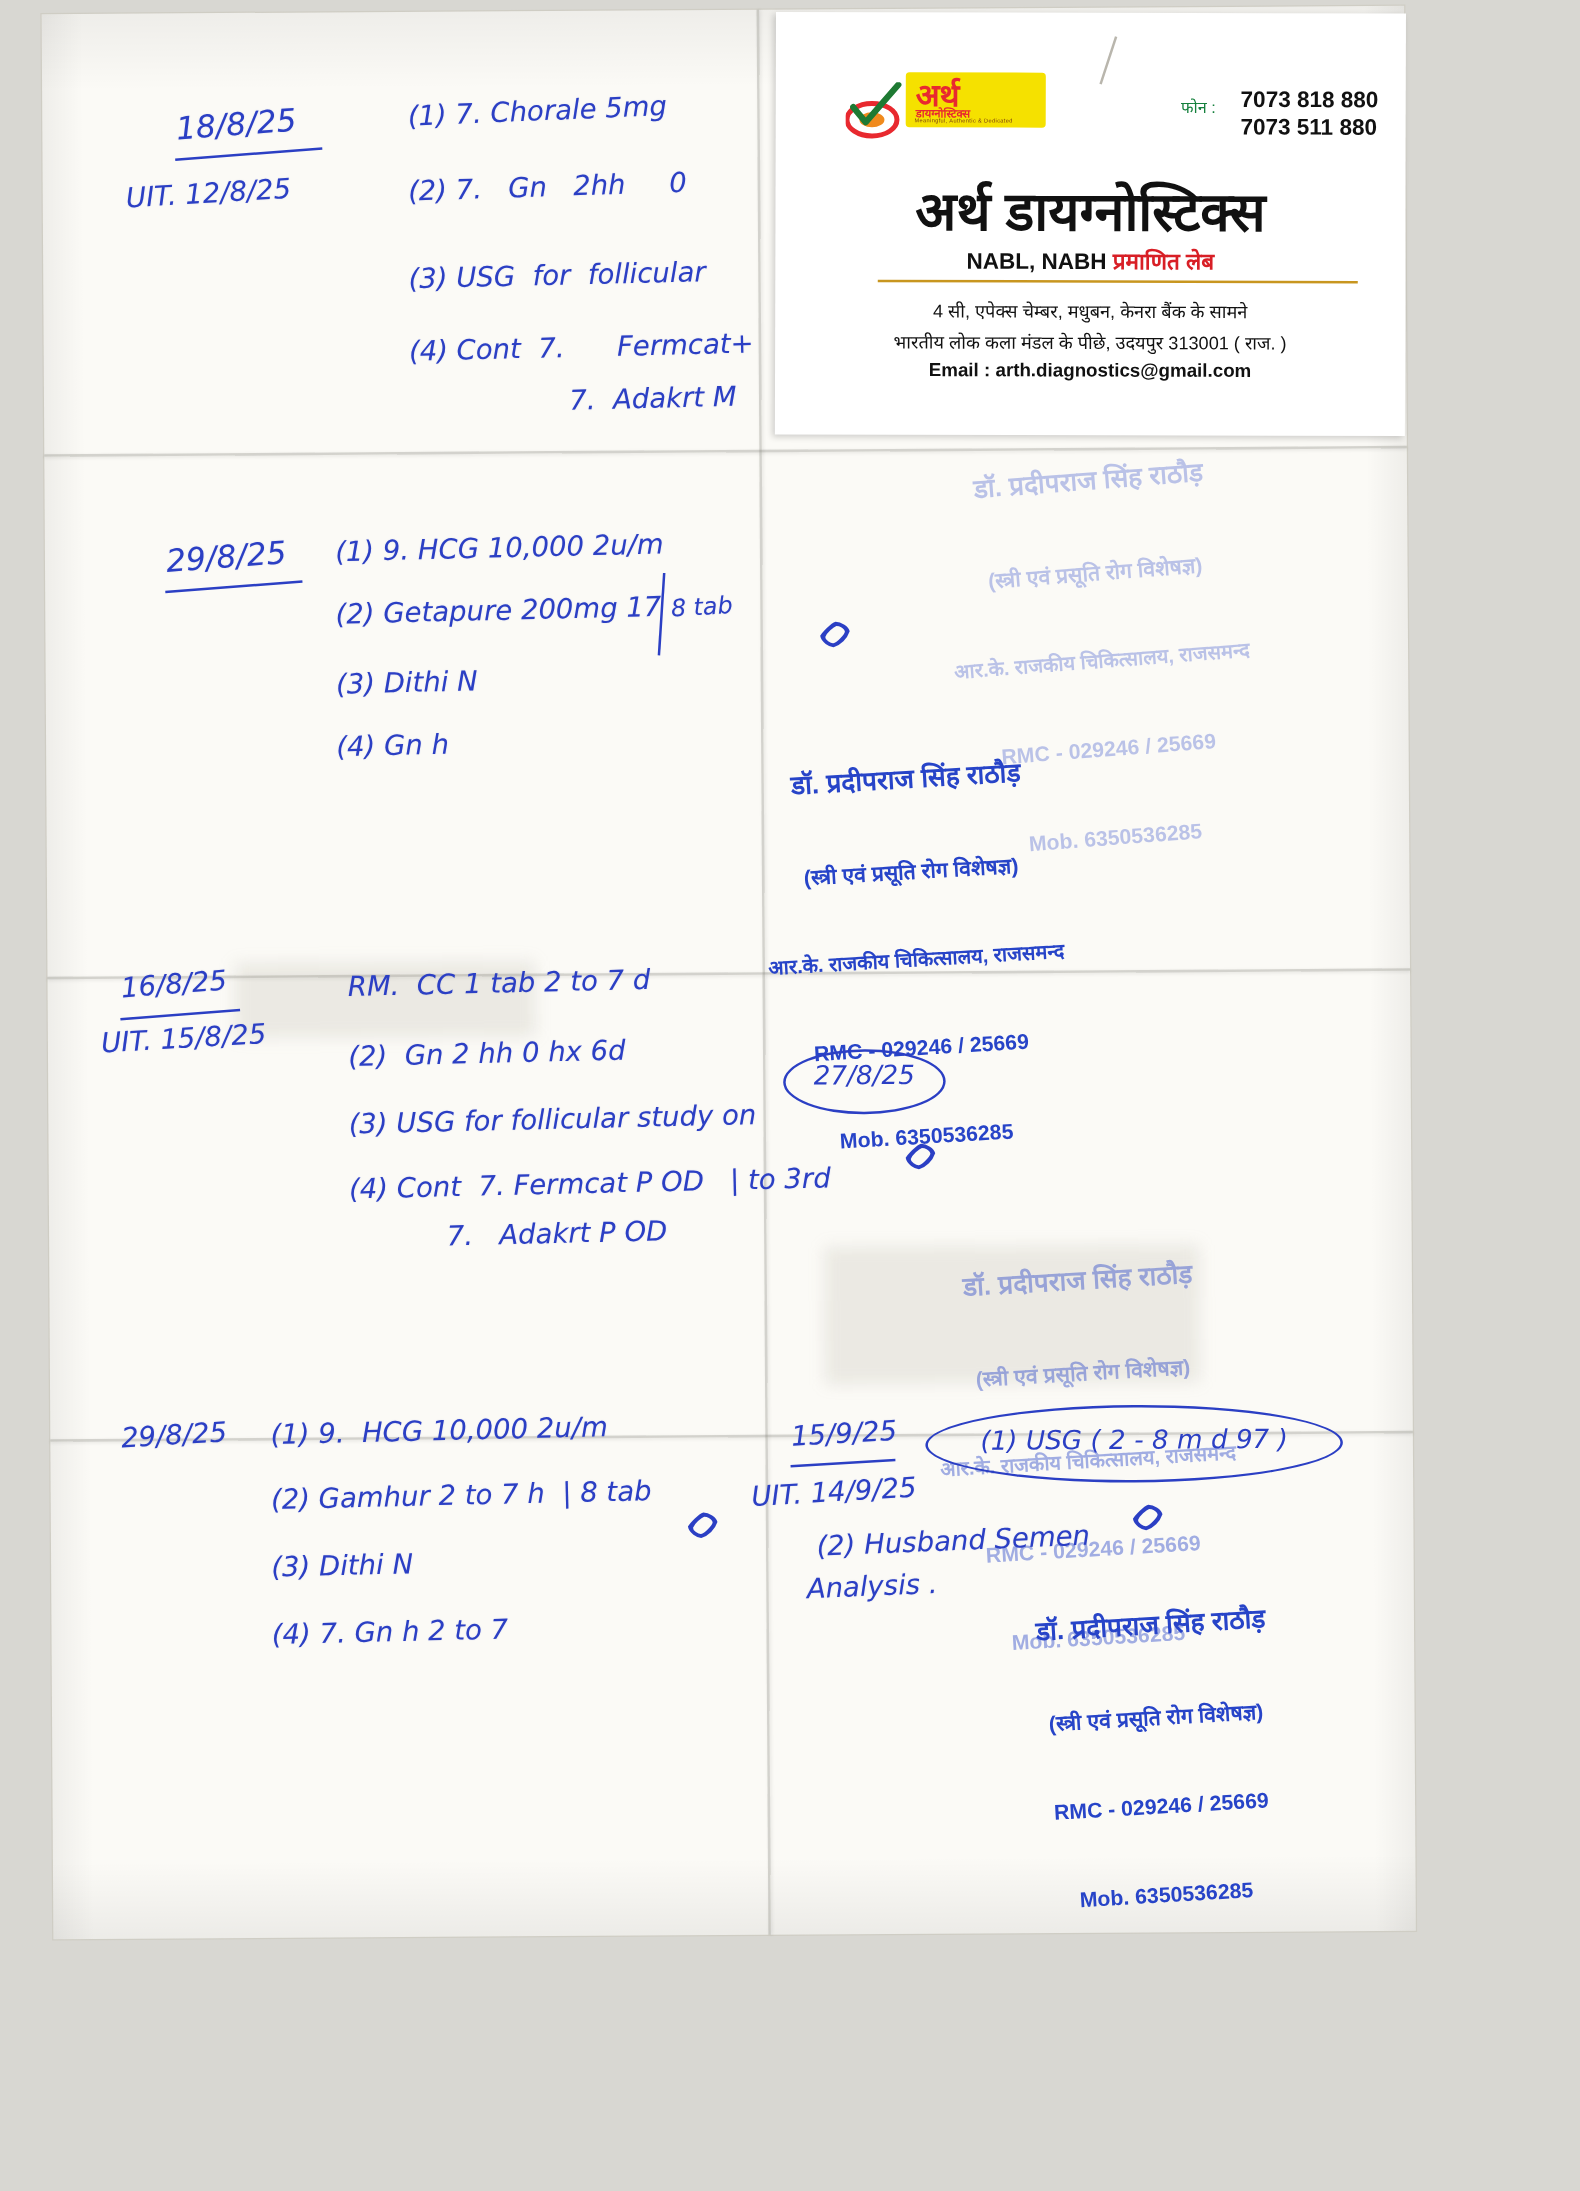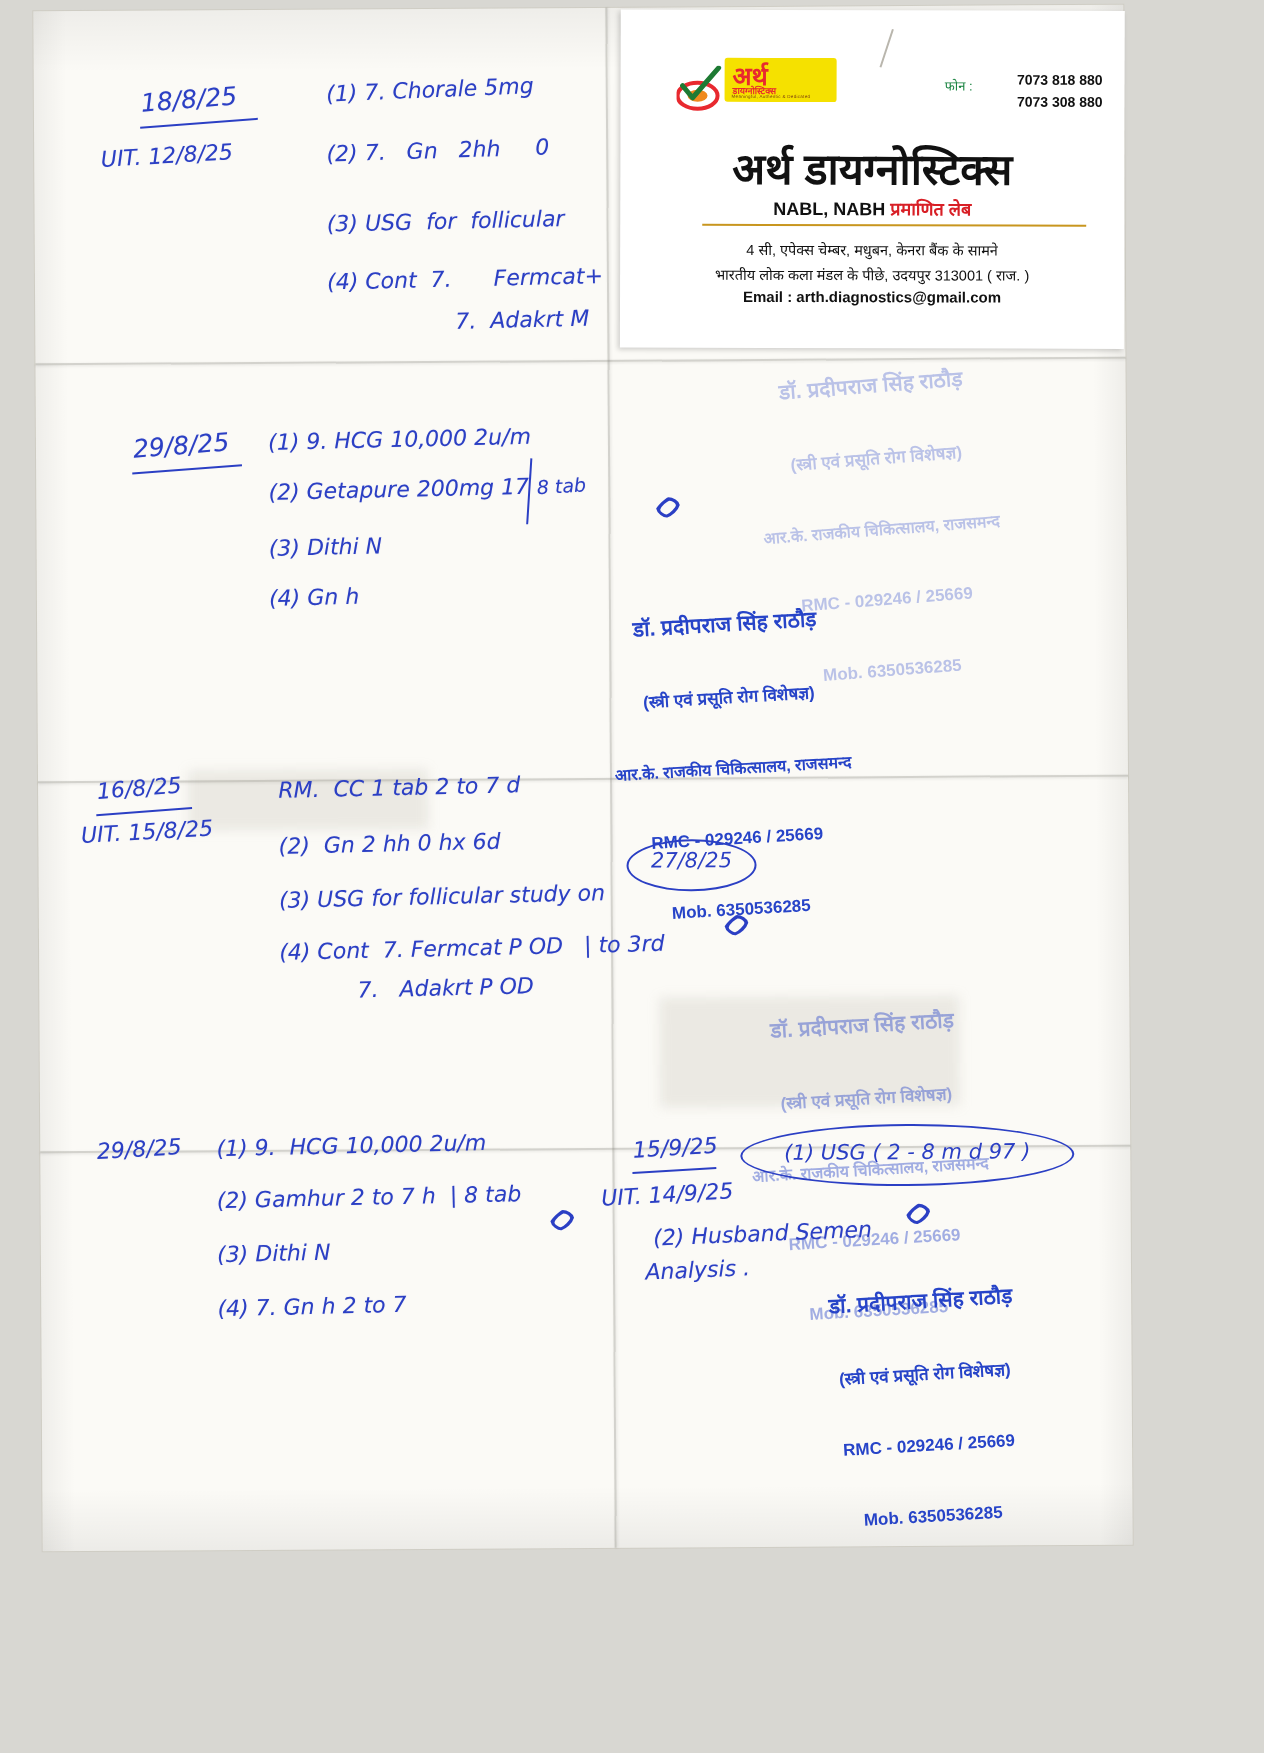--- a/index.html
+++ b/index.html
@@ -110,21 +110,21 @@
     right: 152px;
     top: 66px;
     font-size: 13px;
     color: #15803d;
   }
   .phone-nums {
     position: absolute;
     right: 22px;
     top: 58px;
     text-align: left;
-    font-size: 14px;
+    font-size: 18px;
     font-weight: bold;
     color: #111;
     line-height: 22px;
   }
 
   .lab-name {
     position: absolute;
     left: 0; right: 0;
     top: 128px;
     text-align: center;
@@ -355,21 +355,21 @@
           <div class="logo-badge">
             <div class="hi">अर्थ</div>
             <div class="sub">डायग्नोस्टिक्स</div>
             <div class="sub2">Meaningful, Authentic &amp; Dedicated</div>
           </div>
         </div>
 
         <div class="phone-label">फोन :</div>
         <div class="phone-nums">
           <div>7073 818 880</div>
-          <div>7073 308 880</div>
+          <div>7073 511 880</div>
         </div>
 
         <div class="lab-name">अर्थ डायग्नोस्टिक्स</div>
         <div class="lab-accred">
           <span>NABL, NABH</span>
           <span class="red">प्रमाणित लेब</span>
         </div>
         <div class="rule"></div>
         <div class="addr">
           <div>4 सी, एपेक्स चेम्बर, मधुबन, केनरा बैंक के सामने</div>

